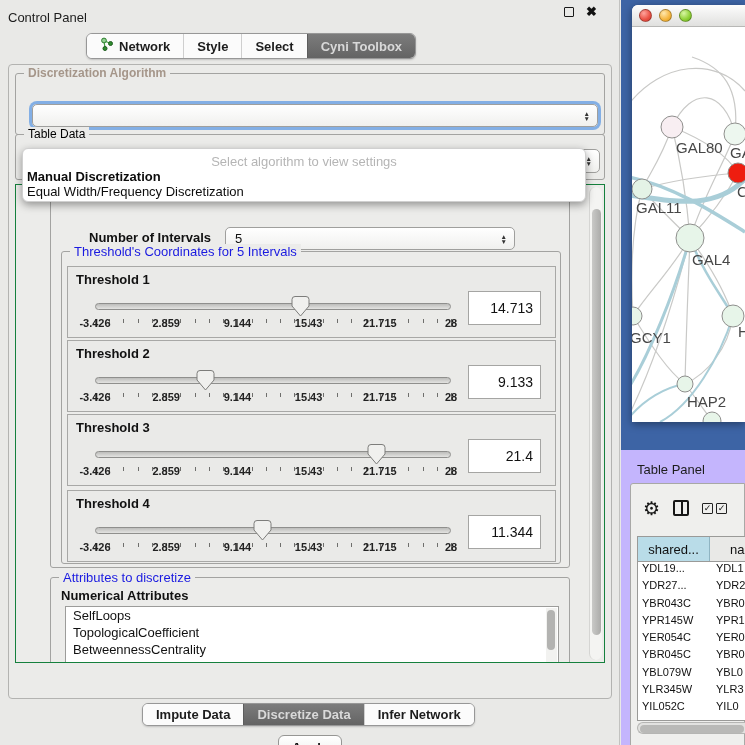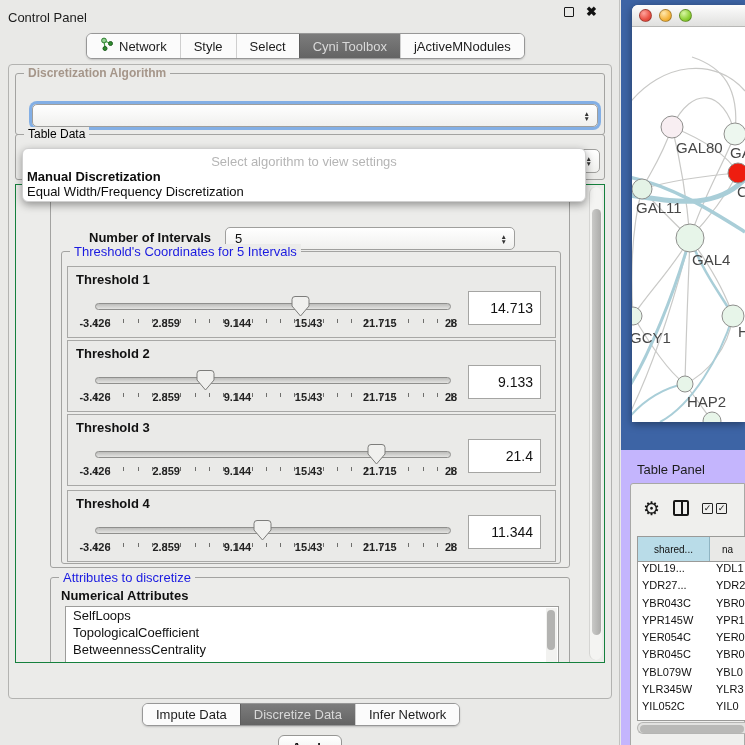--- a/index.html
+++ b/index.html
@@ -13,21 +13,21 @@
   #cp-titlebar { position:absolute; left:0; top:0; width:100%; height:28px;
     display:flex; align-items:center; padding:17px 8px; font-size:13px; color:#1c1c1c; }
   #cp-title { flex:0 0 auto; }
   .titlebar-icons { position:absolute; right:22px; top:7px; display:flex; gap:12px; align-items:center; }
   .float-box { width:10px; height:10px; border:1.5px solid #1a1a1a; border-radius:1px; display:inline-block; }
   .close-x { font-size:13px; font-weight:bold; color:#111; line-height:10px; }
 
   
   .tabgroup { display:flex; border:1px solid #979797; border-radius:6px;
     background:#fbfbfb; overflow:hidden; box-shadow:0 1px 2px rgba(0,0,0,.18); }
-  .tab { padding:3px 13px; font-size:13px; font-weight:normal; color:#1c1c1c;
+  .tab { padding:3px 13px; font-size:13px; font-weight:bold; color:#1c1c1c;
     display:flex; align-items:center; gap:5px; border-left:1px solid #cfcfcf; background:#fbfbfb; white-space:nowrap; }
   .tab:first-child { border-left:none; }
   .tab.selected { background:linear-gradient(#7c7c7c,#646464); color:#d9d9d9; border-left-color:#5d5d5d; }
   #top-tabs { position:absolute; left:86px; top:33px; }
   #bottom-tabs { position:absolute; left:142px; top:703px; }
 
   
   #outer-panel { position:absolute; left:8px; top:64px; width:604px; height:635px;
     border:1px solid #b3b3b1; border-radius:4px; background:#ebebe9; }
 
@@ -131,23 +131,23 @@
     display:flex; align-items:center; gap:13px; padding-left:12px; }
   .gear-glyph { font-size:19px; color:#161616; }
   .col-icon { width:16px; height:16px; border:2px solid #161616; border-radius:2px; position:relative; }
   .col-icon::after { content:""; position:absolute; left:50%; top:0; width:2px; height:100%; background:#161616; }
   .cb-pair { display:flex; gap:3px; }
   .cb { width:11px; height:11px; border:1.5px solid #222; border-radius:1px;
     font-size:9px; line-height:9px; text-align:center; color:#111; }
   #tp-table { position:absolute; left:6px; top:52px; width:109px; height:185px;
     border:1px solid #9a9a98; border-right:none; background:#ffffff; overflow:hidden; }
   #tp-header { display:flex; height:25px; border-bottom:1px solid #9a9a98; }
-  .tp-hcell { font-size:10px; color:#111; display:flex; align-items:center; justify-content:center; }
+  .tp-hcell { font-size:13px; color:#111; display:flex; align-items:center; justify-content:center; }
   .tp-hcell.c1 { width:72px; background:#b9dce8; border-right:1px solid #8fb4c2; }
-  .tp-hcell.c2 { flex:1; background:#e9e9e7; justify-content:flex-start; padding-left:12px; }
+  .tp-hcell.c2 { flex:1; background:#e9e9e7; justify-content:flex-start; padding-left:20px; }
   .tp-row { display:flex; height:17.3px; font-size:11px; color:#111; }
   .tp-c1 { width:72px; padding-left:4px; white-space:nowrap; overflow:hidden; }
   .tp-c2 { flex:1; padding-left:6px; white-space:nowrap; overflow:hidden; }
   #tp-hscroll { position:absolute; left:6px; top:238px; width:109px; height:12px;
     background:#e2e2e0; border:1px solid #b5b5b3; border-right:none; border-radius:6px 0 0 6px; }
   #tp-hscroll-thumb { position:absolute; left:2px; top:1.5px; width:104px; height:8px;
     background:#b9b9b7; border-radius:4px; }
 </style>
 </head>
 <body>
@@ -176,23 +176,20 @@
           <span>Network</span>
         </div>
         <div class="tab">
           <span>Style</span>
         </div>
         <div class="tab">
           <span>Select</span>
         </div>
         <div class="tab selected">
           <span>Cyni Toolbox</span>
-        </div>
-        <div class="tab">
-          <span>jActiveMNodules</span>
         </div>
       </div>
 
     <div id="outer-panel">
 
       <div id="algo-fieldset" class="fieldset">
         <span id="algo-legend" class="legend">Discretization Algorithm</span>
         <div id="algo-combo" class="combo">
           <span class="stepper">▲<br>▼</span>
         </div>

